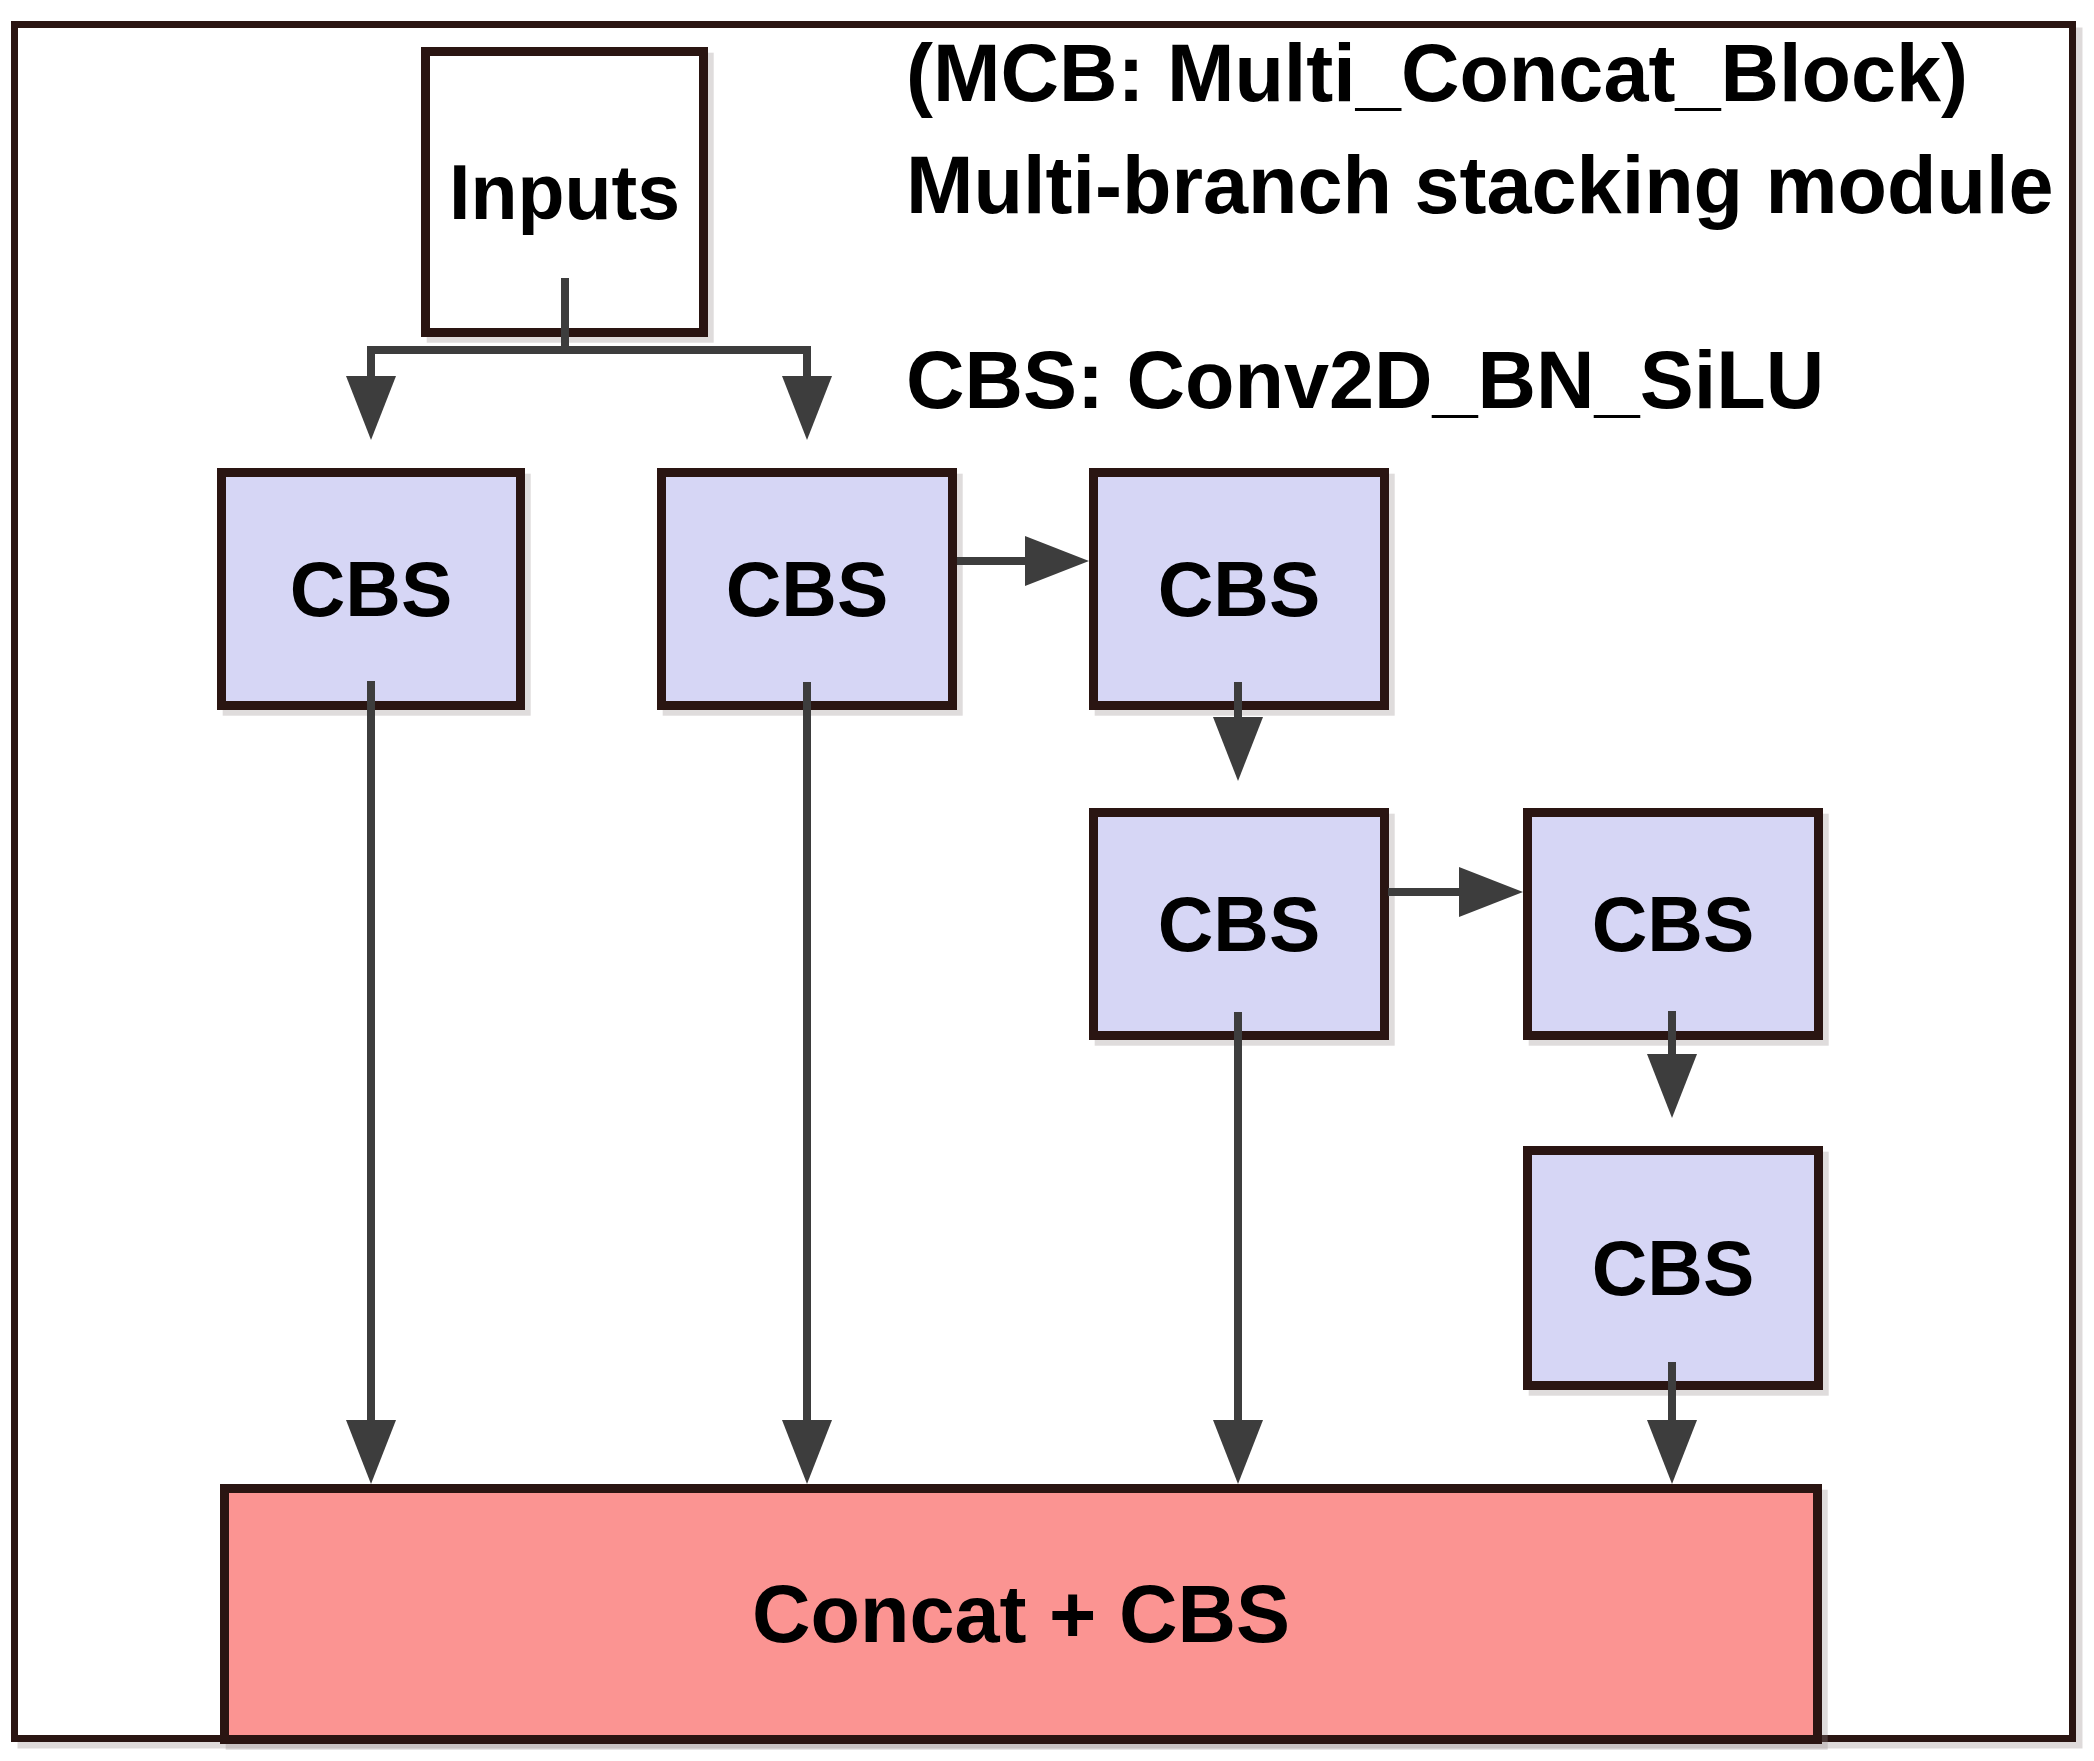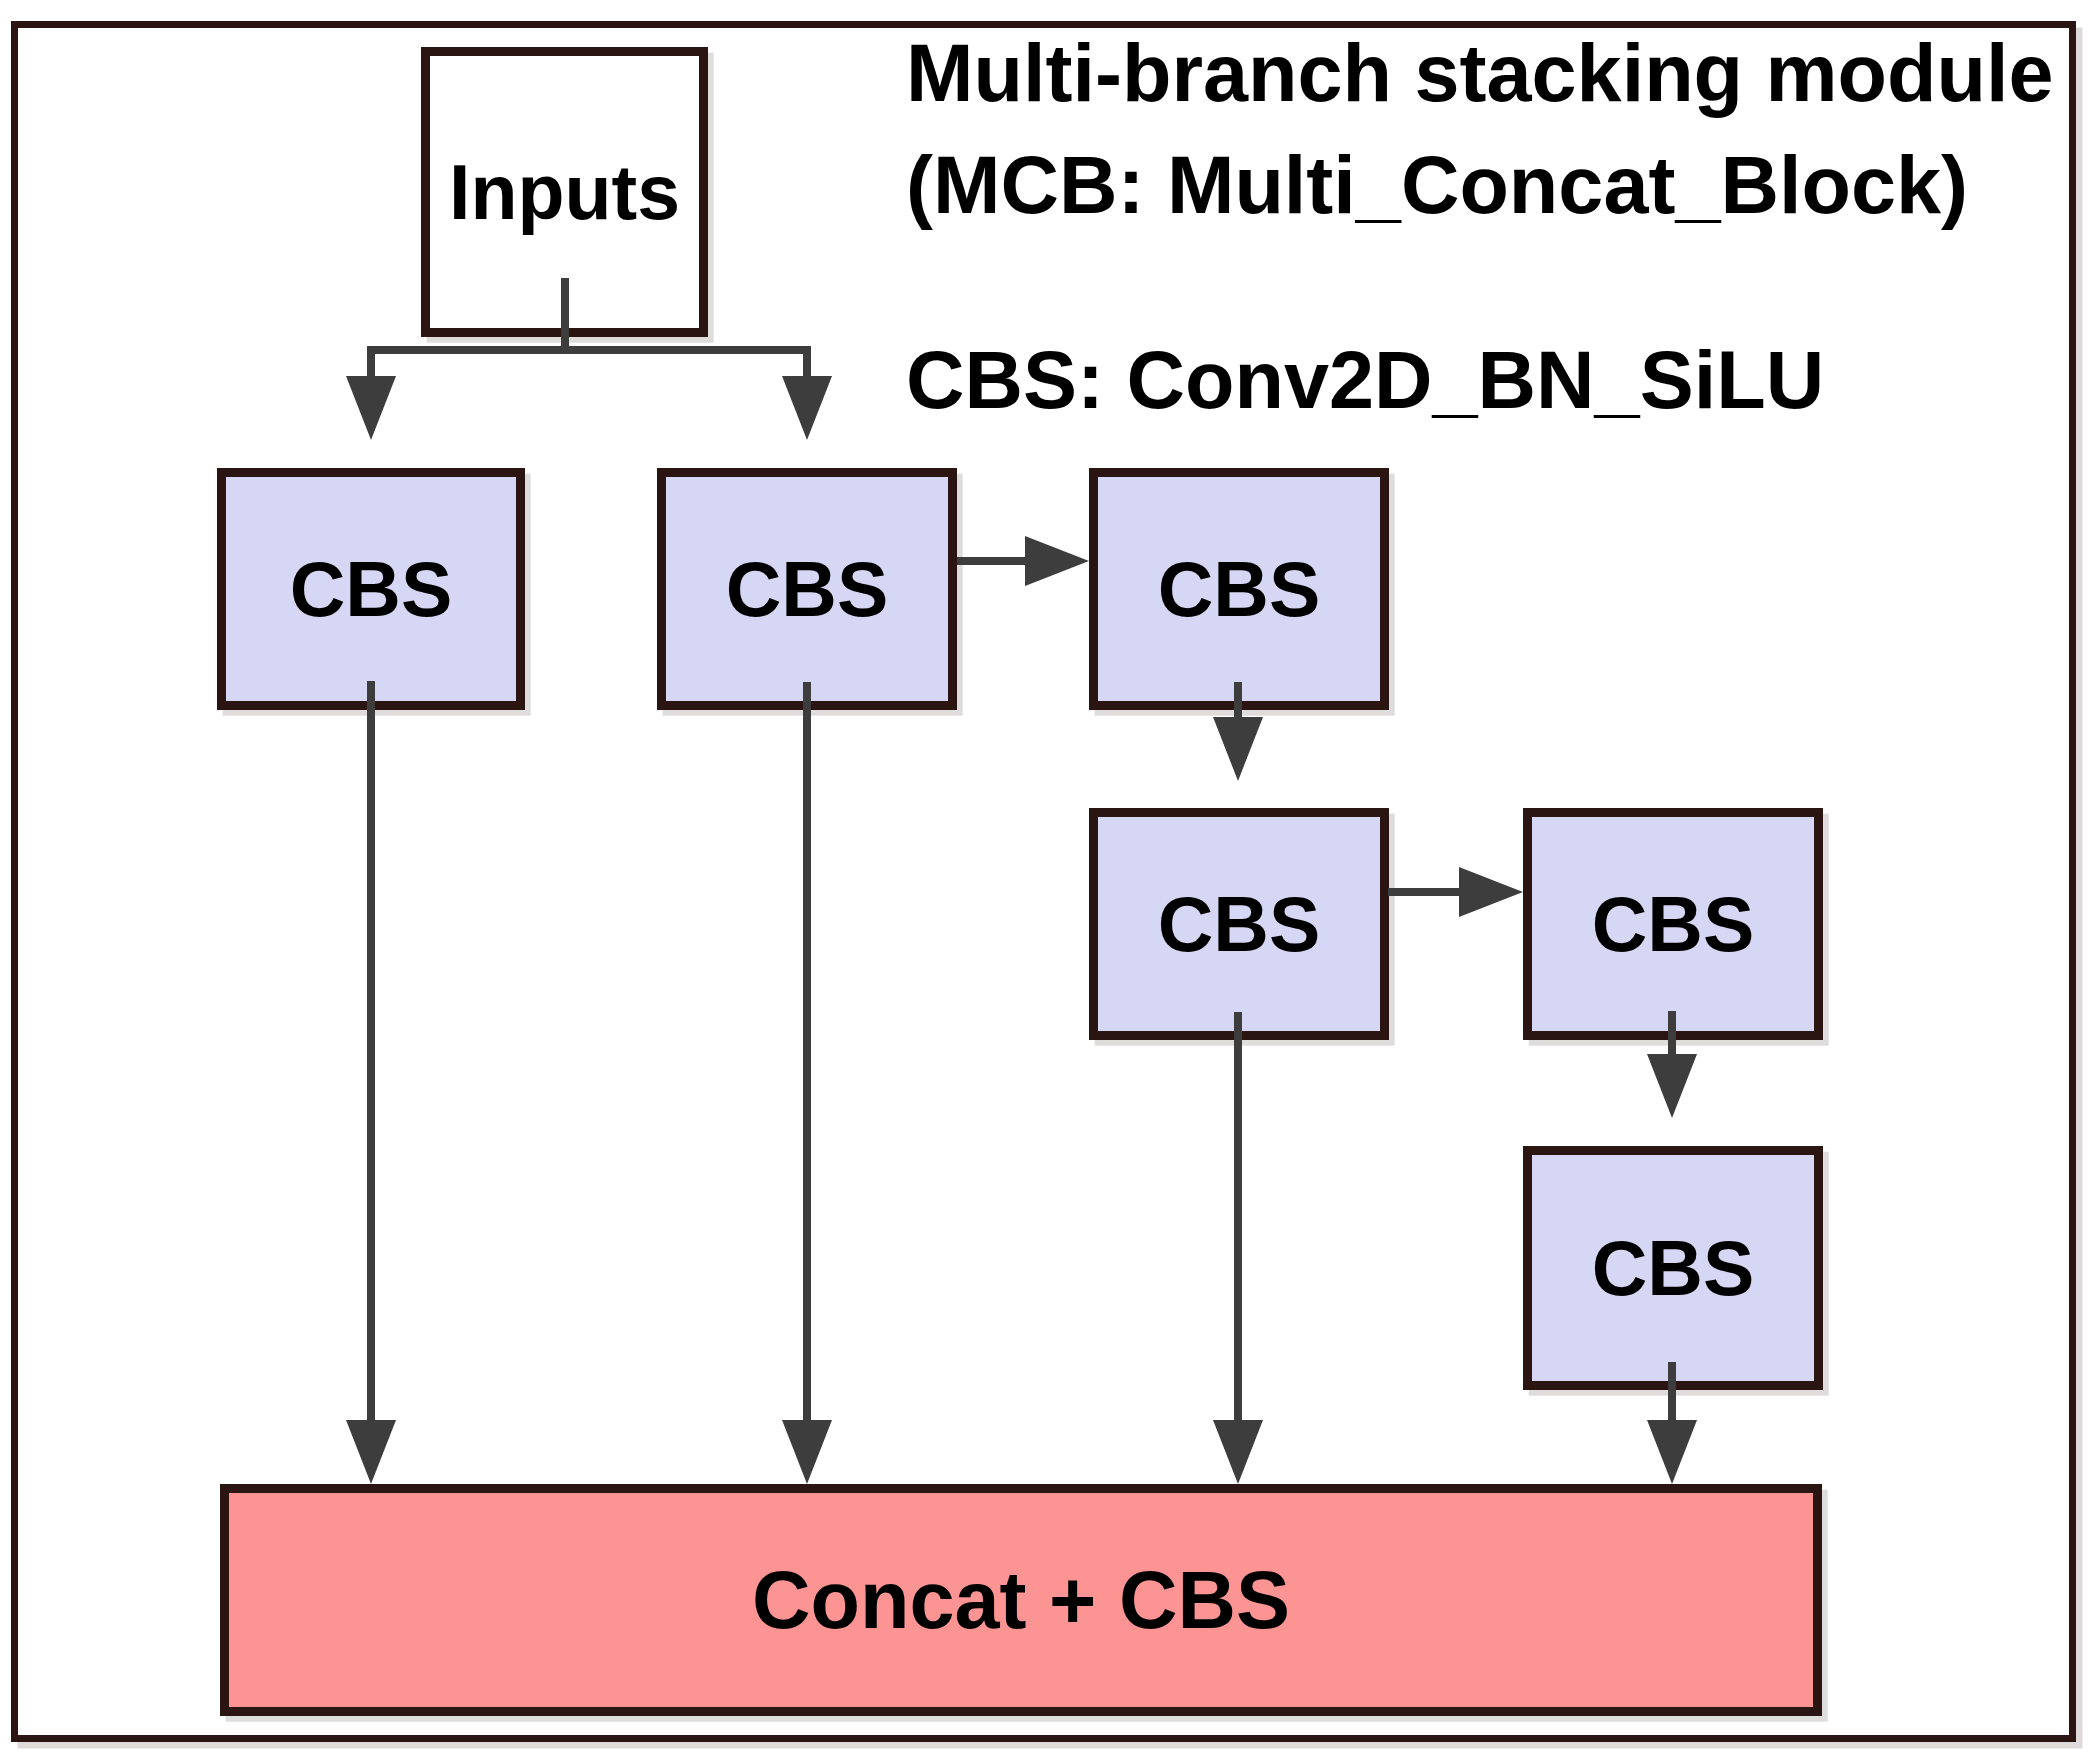--- a/index.html
+++ b/index.html
@@ -26,21 +26,21 @@
   }
   .box .lbl{white-space:nowrap;}
   .inputs{left:421px;top:47px;width:287px;height:290px;background:var(--inputs-fill);font-size:77px;}
   .cbs{background:var(--cbs-fill);font-size:77px;margin-top:28px;}
   .cbs1{left:217px;top:440px;width:308px;height:242px;}
   .cbs2{left:657px;top:440px;width:300px;height:242px;}
   .cbs3{left:1089px;top:440px;width:300px;height:242px;}
   .cbs4{left:1089px;top:780px;width:300px;height:232px;}
   .cbs5{left:1523px;top:780px;width:300px;height:232px;}
   .cbs6{left:1523px;top:1118px;width:300px;height:244px;}
-  .concat{left:220px;top:1484px;width:1602px;height:232px;background:var(--concat-fill);font-size:81px;}
+  .concat{left:220px;top:1484px;width:1602px;height:260px;background:var(--concat-fill);font-size:81px;}
   .title{
     position:absolute;left:906px;top:18px;font-size:81px;font-weight:bold;
     line-height:1.38;white-space:nowrap;
   }
   .legend{
     position:absolute;left:906px;top:334px;font-size:81px;font-weight:bold;white-space:nowrap;
   }
   .line{position:absolute;background:var(--arrow);}
   .arrow-down{
     position:absolute;width:0;height:0;
@@ -54,22 +54,22 @@
   }
 </style>
 </head>
 <body>
 
 <div class="canvas">
 
   <div class="frame"></div>
 
   <div class="title">
+    <div>(MCB: Multi_Concat_Block)</div>
     <div>Multi-branch stacking module</div>
-    <div>(MCB: Multi_Concat_Block)</div>
   </div>
 
   <div class="legend">CBS: Conv2D_BN_SiLU</div>
 
   <div class="box inputs">
     <span class="lbl">Inputs</span>
   </div>
 
   <div class="box cbs cbs1">
     <span class="lbl">CBS</span>

